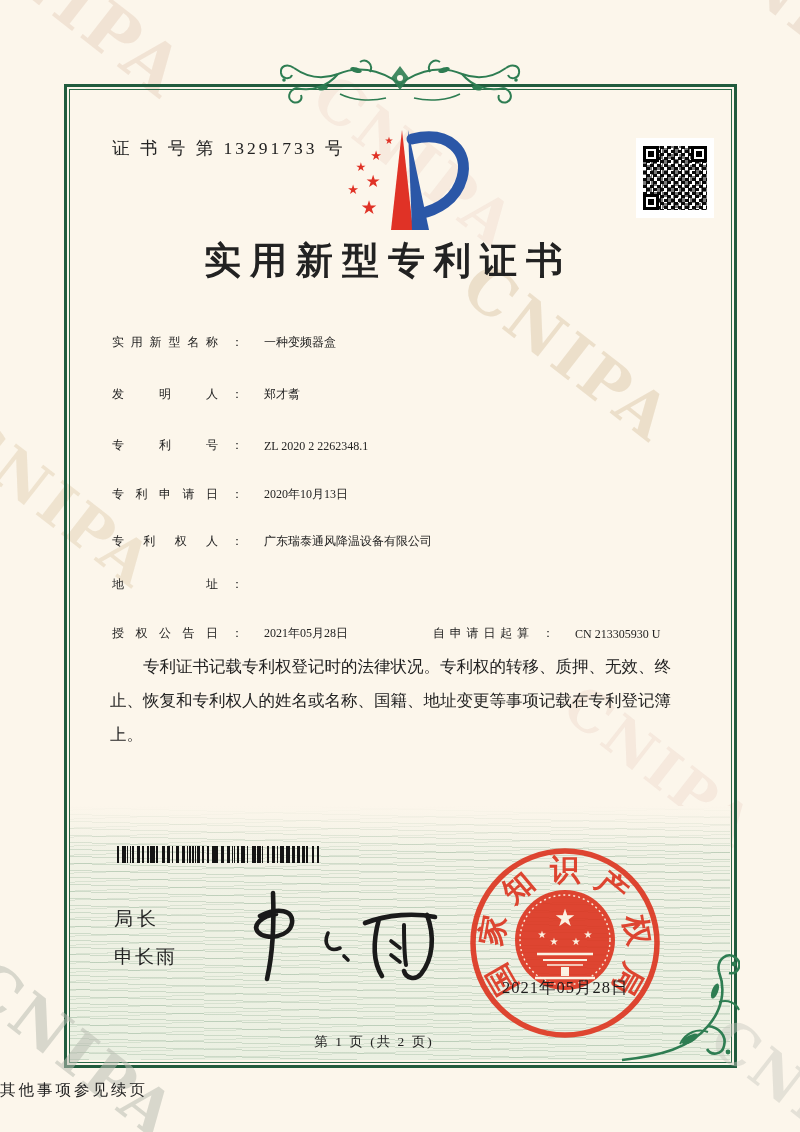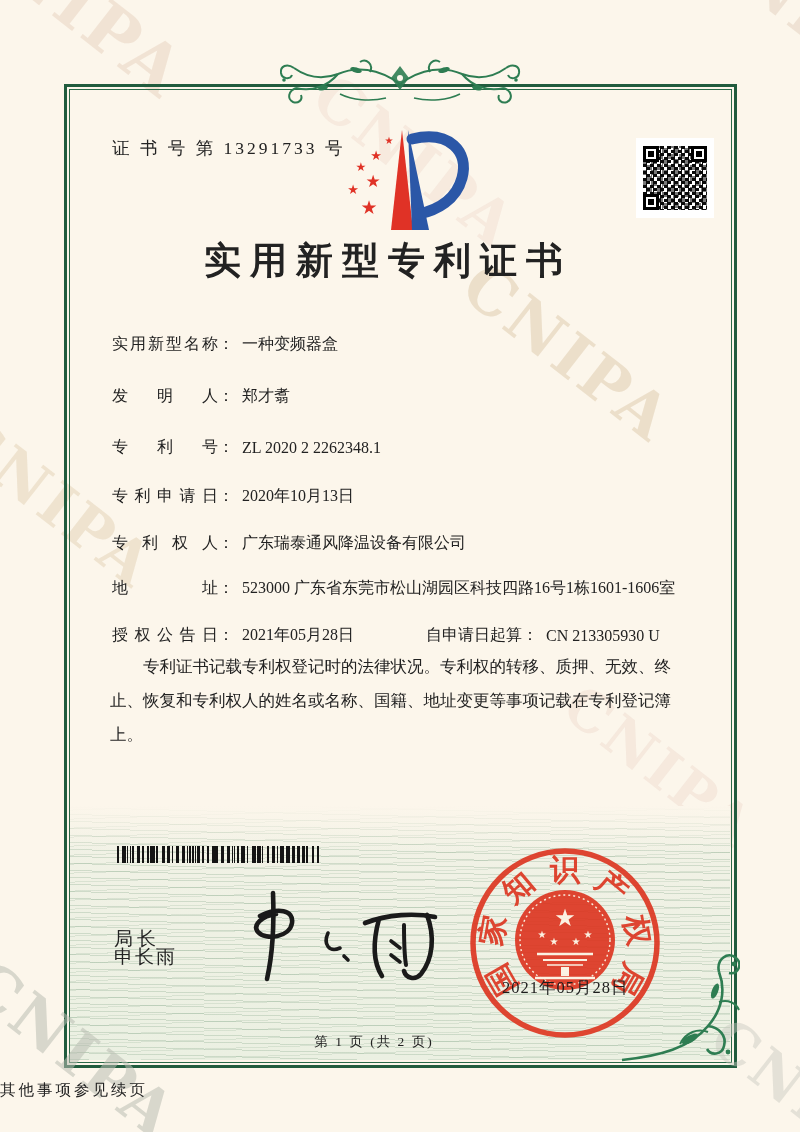--- a/index.html
+++ b/index.html
@@ -18,35 +18,35 @@
       repeating-linear-gradient(1.5deg, rgba(130,165,135,.30) 0 1px, rgba(0,0,0,0) 1px 7px),
       repeating-linear-gradient(-1.8deg, rgba(130,165,135,.20) 0 1px, rgba(0,0,0,0) 1px 9px),
       linear-gradient(#f2f2e6,#ebf0e2);}
   .waves-fade{position:absolute;left:0;top:0;width:100%;height:46px;
       background:linear-gradient(180deg,#fcf6eb 0,rgba(252,246,235,0) 100%);}
   .cert-no{position:absolute;left:112px;top:136px;font-size:17.5px;letter-spacing:3px;z-index:2;}
   .title{position:absolute;left:0;top:236px;width:776px;text-align:center;font-size:37px;
          font-weight:bold;letter-spacing:9px;z-index:2;}
   
   .fields{position:absolute;left:112px;top:0;z-index:2;}
-  .frow{position:absolute;display:flex;align-items:center;font-size:16px;white-space:nowrap;}
+  .frow{position:absolute;display:flex;align-items:flex-end;font-size:12px;white-space:nowrap;gap:13px;}
   .flabel{display:inline-block;width:106px;text-align:justify;text-align-last:justify;}
   .fcolon{margin:0 2px 0 0;}
   .fvalue{margin-left:6px;}
   .fvalue.wrap{white-space:normal;width:505px;line-height:1.55;}
   
   .bodytext{position:absolute;left:110px;top:650px;width:586px;z-index:2;}
   .bodytext p{margin:0;font-size:16.5px;line-height:2.05;text-indent:2em;}
   
   .barcode{position:absolute;left:117px;top:846px;width:202px;height:17px;z-index:2;
     background-image:
       repeating-linear-gradient(90deg,#141414 0 2px,rgba(0,0,0,0) 2px 5px,#141414 5px 8px,rgba(0,0,0,0) 8px 10px,#141414 10px 11px,rgba(0,0,0,0) 11px 15px),
       repeating-linear-gradient(90deg,#141414 0 1px,rgba(0,0,0,0) 1px 7px,#141414 7px 9px,rgba(0,0,0,0) 9px 13px);}
   
-  .sig-title{position:absolute;left:114px;top:906px;font-size:19px;letter-spacing:4px;z-index:3;margin-top:20px;}
+  .sig-title{position:absolute;left:114px;top:906px;font-size:19px;letter-spacing:4px;z-index:3;}
   .sig-name{position:absolute;left:114px;top:944px;font-size:19px;letter-spacing:2px;z-index:3;}
   .sig-svg{position:absolute;left:228px;top:886px;z-index:3;}
   
   .seal-svg{position:absolute;left:460px;top:838px;z-index:2;}
   .seal-date{position:absolute;left:502px;top:977px;font-size:16.5px;letter-spacing:1px;color:#1d1d1d;z-index:4;}
   
   .qr{position:absolute;left:636px;top:138px;width:78px;height:80px;background:#fff;z-index:2;}
   .qr-pattern{position:absolute;left:7px;top:8px;width:64px;height:64px;
       background-image:repeating-conic-gradient(#0a0a0a 0 25%,rgba(0,0,0,0) 0 50%);
       background-size:7px 7px;}
@@ -167,21 +167,20 @@
     <span class="fvalue">2020年10月13日</span>
   </div>
   <div class="frow" style="top:533px;">
     <span class="flabel">专利权人</span>
       <span class="fcolon">：</span>
     <span class="fvalue">广东瑞泰通风降温设备有限公司</span>
   </div>
   <div class="frow" style="top:576px;">
     <span class="flabel">地址</span>
       <span class="fcolon">：</span>
-    <span class="fvalue wrap">523000 广东省东莞市松山湖园区科技四路16号1栋1601-1606室</span>
   </div>
   <div class="frow" style="top:585px;margin-top:40px;">
     <span class="flabel">授权公告日</span>
       <span class="fcolon">：</span>
     <span class="fvalue">2021年05月28日</span>
     <span class="flabel" style="margin-left:72px;width:96px;">自申请日起算</span>
       <span class="fcolon">：</span>
     <span class="fvalue">CN 213305930 U</span>
   </div>
 </div>

